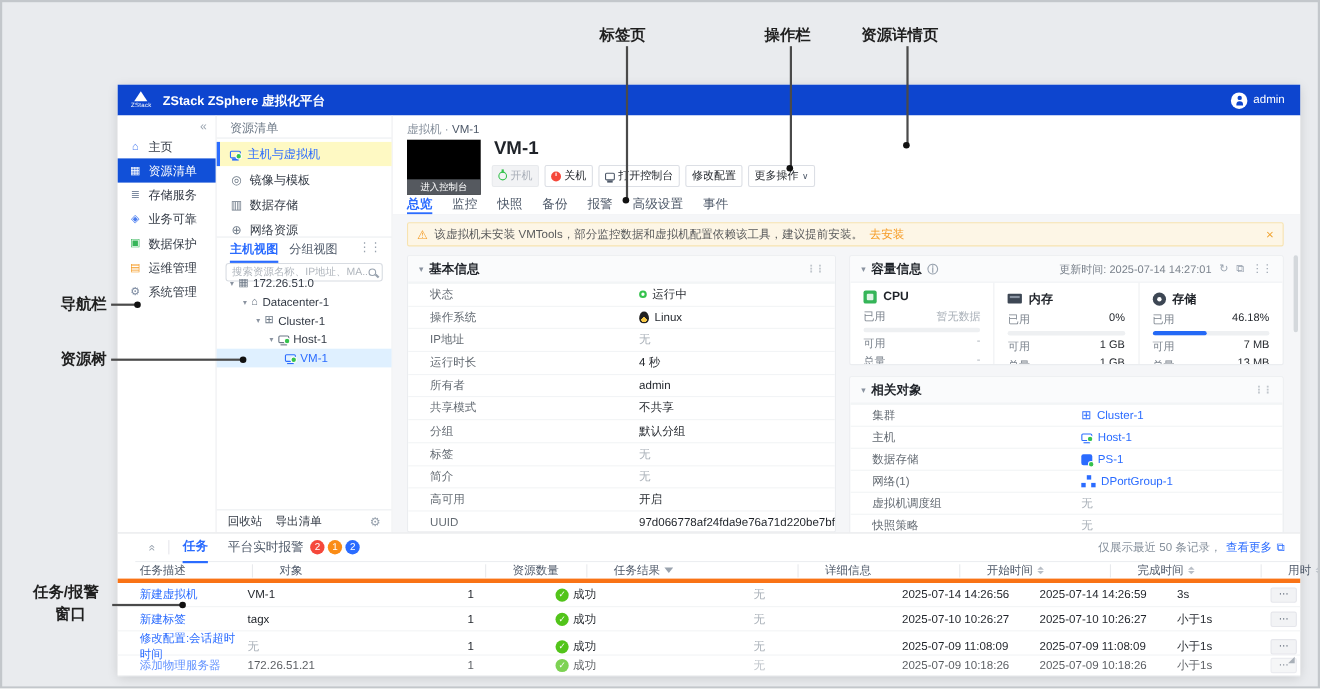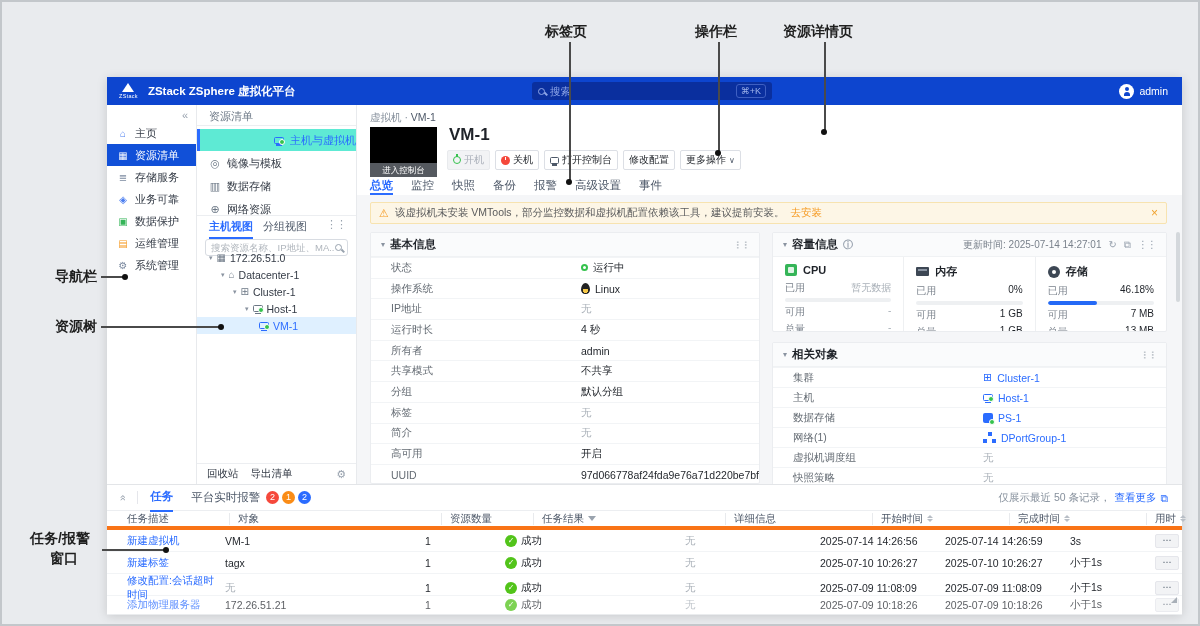--- a/index.html
+++ b/index.html
@@ -39,21 +39,21 @@
   .collapse { position:absolute; top:4px; right:8px; color:#98a2ae; font-size:11px; cursor:pointer; }
   .side-item { position:absolute; left:0; width:100%; height:22px; display:flex; align-items:center; gap:6px; padding-left:10px; font-size:11px; color:#333a45; cursor:pointer; }
   .side-item .gi { width:12px; text-align:center; font-size:10px; }
   .side-item.sel { background:#1150d8; color:#fff; }
 
   
   .col2 { position:absolute; left:90px; top:28px; width:160px; bottom:130px; background:#fff; border-right:1px solid #e8eaed; }
   .col2-title { position:absolute; top:4px; left:12px; font-size:11px; color:#6b7785; }
   .col2-sep { position:absolute; left:0; right:0; height:1px; background:#eceef1; }
   .inv-item { position:absolute; left:0; width:100%; height:22px; display:flex; align-items:center; gap:6px; padding-left:12px; font-size:11px; color:#333a45; cursor:pointer; }
-  .inv-item.sel { background:#5eead4; color:#2b6cff; border-left:3px solid #2b6cff; padding-left:9px;justify-content:flex-end; }
+  .inv-item.sel { background:#fef9c3; color:#2b6cff; border-left:3px solid #2b6cff; padding-left:9px; }
   .inv-item .gi { width:12px; text-align:center; font-size:11px; color:#6b7785; }
   .view-tab { position:absolute; font-size:11px; color:#4e5969; cursor:pointer; }
   .view-tab.act { color:#2b6cff; font-weight:700; border-bottom:2px solid #2b6cff; padding-bottom:3px; }
   .col2-search { position:absolute; left:8px; right:8px; top:134px; height:17px; border:1px solid #d8dce2; border-radius:3px; display:flex; align-items:center; padding:0 5px; }
   .col2-search input { flex:1; border:none; outline:none; font-size:9.5px; color:#333; font-family:inherit; min-width:0; }
   .col2-search input::placeholder { color:#b0b6bd; }
   .tree-row { position:absolute; left:0; width:100%; height:17px; display:flex; align-items:center; gap:4px; font-size:10.5px; color:#333a45; cursor:pointer; }
   .tree-row.sel { background:#dff0ff; color:#2b6cff; }
   .caret { font-size:7px; color:#8a93a0; }
   .tgi { font-size:10px; color:#6b7785; }
@@ -124,33 +124,33 @@
   .cpuic { width:12px; height:12px; border-radius:2px; background:#35b558; position:relative; flex:none; }
   .cpuic::after { content:""; position:absolute; inset:3px; background:#e0f4e6; border-radius:1px; }
   .memic { width:13px; height:9px; background:#3d4754; border-radius:1px; position:relative; flex:none; }
   .memic::after { content:""; position:absolute; left:2px; right:2px; top:2px; height:2px; background:#8a94a2; }
   .stoic { width:12px; height:12px; border-radius:50%; background:#3d4754; position:relative; flex:none; }
   .stoic::after { content:""; position:absolute; left:4px; top:4px; width:4px; height:4px; border-radius:50%; background:#fff; }
   .scrollbar { position:absolute; right:2px; top:127px; width:4px; height:70px; background:#d4d8dc; border-radius:2px; }
 
   
   .bpanel { position:absolute; left:0; right:0; bottom:0; height:130px; background:#fff; border-top:1px solid #e3e5e8; }
-  .btabbar { position:absolute; left:0; right:0; top:0; height:26px; border-bottom:1px solid #eceef1; display:flex; align-items:center; }
+  .btabbar { position:absolute; left:16px; right:0; top:0; height:26px; border-bottom:1px solid #eceef1; display:flex; align-items:center; }
   .dcol { color:#98a2ae; font-size:11px; margin-left:12px; transform:rotate(-90deg); cursor:pointer; }
   .vsep { width:1px; height:13px; background:#e5e6eb; margin:0 12px; }
   .btab { font-size:11.5px; color:#4e5969; cursor:pointer; padding:5px 0 6px; }
   .btab.act { color:#2b6cff; font-weight:700; border-bottom:2px solid #2b6cff; }
   .badges { display:flex; gap:3px; margin-left:6px; }
   .badge { min-width:13px; height:13px; border-radius:7px; color:#fff; font-size:9px; line-height:13px; text-align:center; padding:0 3px; }
   .badge.red{background:#f5483b}.badge.org{background:#fa8c16}.badge.blu{background:#2b6cff}
   .brightnote { position:absolute; right:14px; top:6px; font-size:10.5px; color:#86909c; display:flex; gap:4px; align-items:center; }
   .brightnote .lnk { color:#2b6cff; cursor:pointer; }
   .tgrid { display:grid; grid-template-columns:90px 200px 80px 180px 135px 125px 125px 85px 1fr; padding-left:20px; align-items:center; }
   .thead { position:absolute; left:0; right:0; top:26px; height:19px; border-bottom:4px solid #f97316; font-size:10.5px; color:#4e5969;gap:12px; }
-  .thead .c { padding-left:8px; display:flex; align-items:center; gap:4px; height:12px; }
+  .thead .c { padding-left:24px; display:flex; align-items:center; gap:4px; height:12px; }
   .thead .c:first-child { padding-left:0; border-left:none; }
   .thead .c + .c { border-left:1px solid #e8eaed; }
   .sortic { display:inline-flex; flex-direction:column; gap:1.5px; }
   .sortic i { width:0; height:0; border-left:3px solid transparent; border-right:3px solid transparent; }
   .sortic .up { border-bottom:3.5px solid #b8bec6; }
   .sortic .dn { border-top:3.5px solid #b8bec6; }
   .funnel { width:0; height:0; border-left:4px solid transparent; border-right:4px solid transparent; border-top:5px solid #9aa3ae; }
   .trow { position:absolute; left:0; right:0; height:22px; border-bottom:1px solid #f2f4f6; font-size:10.5px; color:#1f2329; }
   .trow .c { padding-left:8px; display:flex; align-items:center; gap:4px; }
   .trow .c:first-child { padding-left:0; }
@@ -192,25 +192,20 @@
   <div class="ann-dot" style="left:161px; top:545px;"></div>
 
   <div class="window">
 
     <div class="topbar">
       <div class="logo">
         <div class="logo-tri"></div>
         <div class="logo-txt">ZStack</div>
       </div>
       <div class="apptitle">ZStack ZSphere 虚拟化平台</div>
-      <div class="searchbox">
-        <span class="mag"></span>
-        <input placeholder="搜索" style="">
-        <span class="kbd">⌘+K</span>
-      </div>
       <div class="userbox">
         <span class="avatar">
             <span class="person"></span>
           </span>
         <span class="username">admin</span>
       </div>
     </div>
 
     <div class="sidebar">
       <span class="collapse">«</span>

